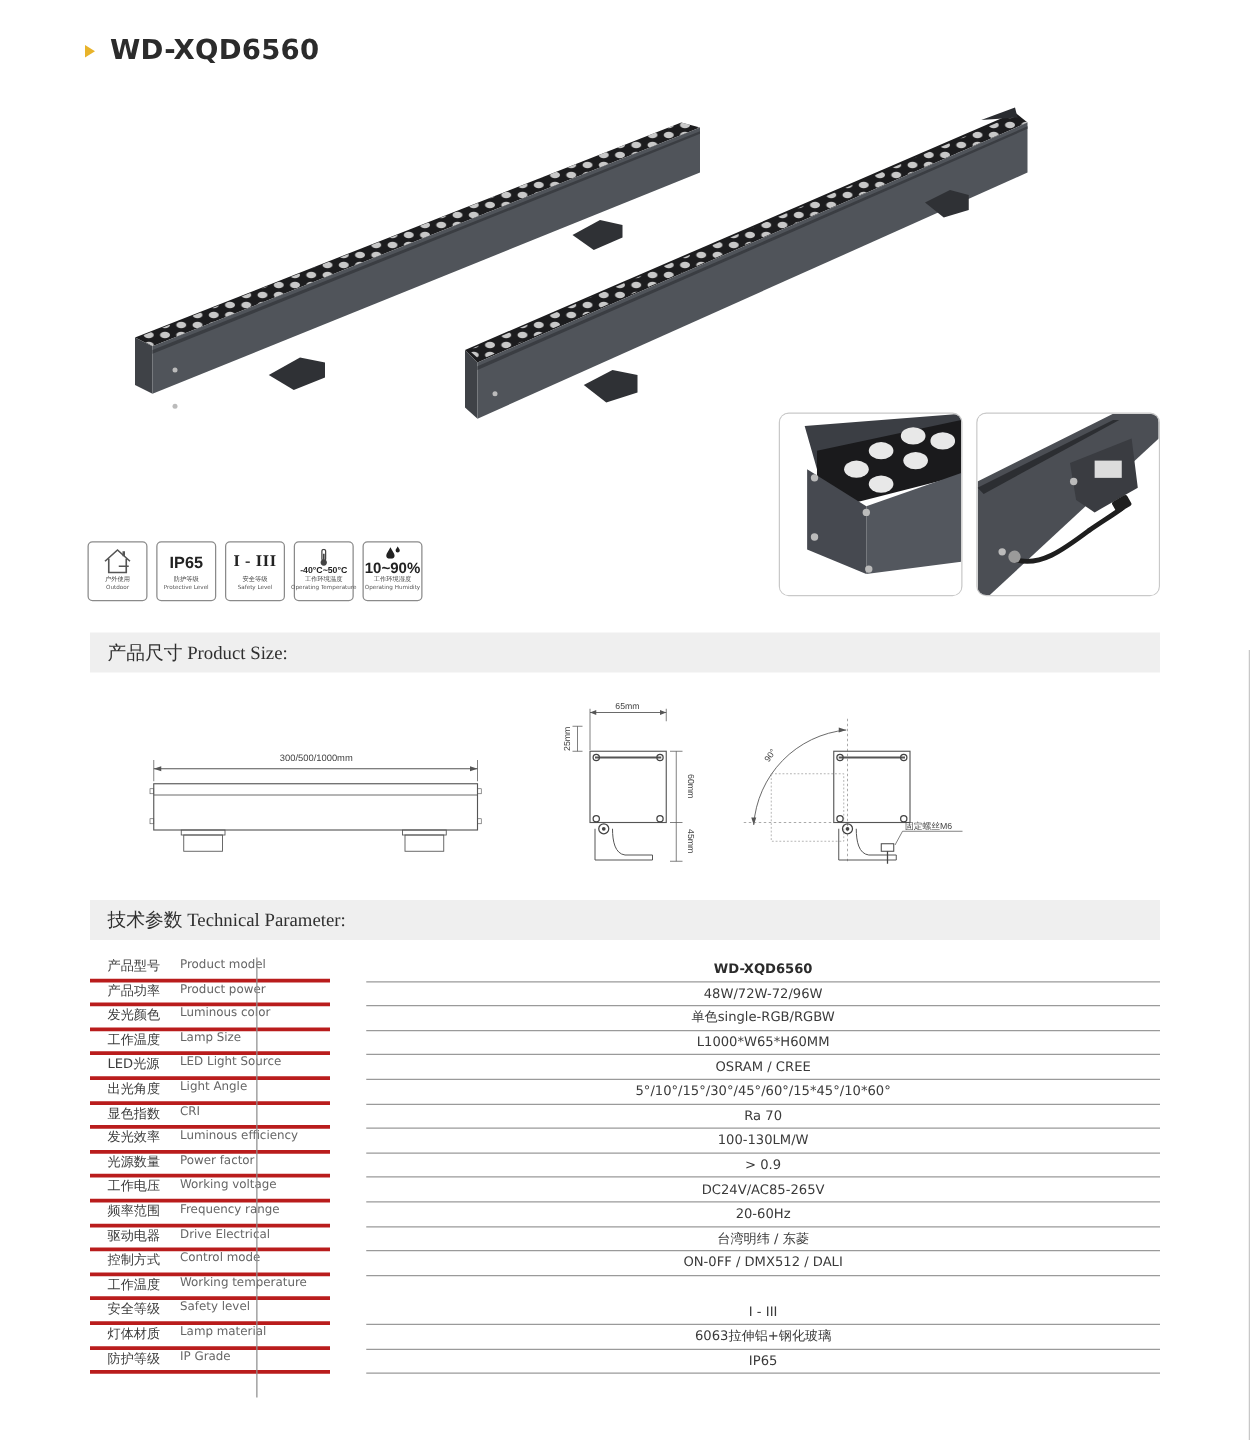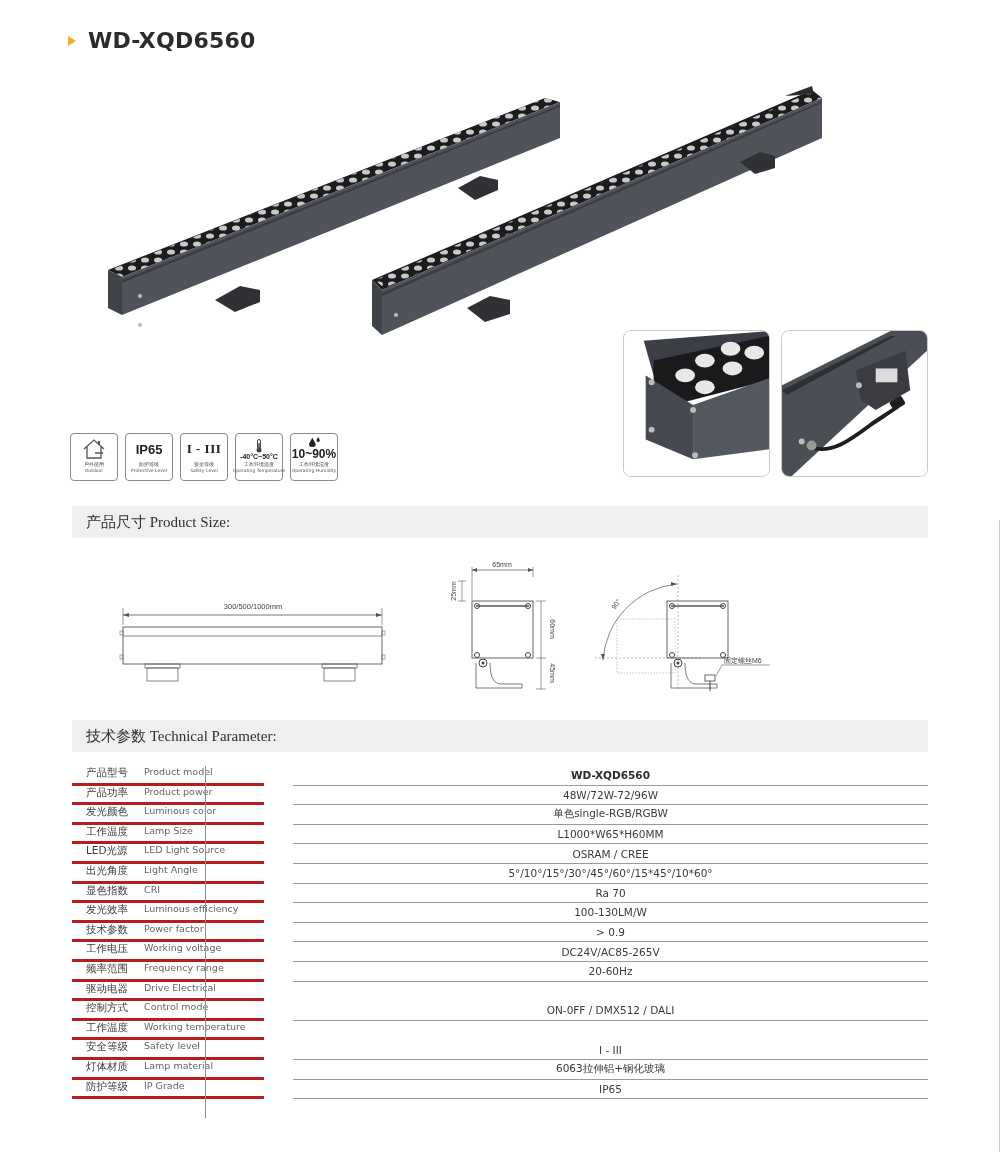--- a/index.html
+++ b/index.html
@@ -320,21 +320,21 @@
     <div class="tech-row">
       <div class="label-cell">
         <span class="cn">发光效率</span>
         <span class="en">Luminous efficiency</span>
       </div>
       <div class="gap"></div>
       <div class="value-cell">100-130LM/W</div>
     </div>
     <div class="tech-row">
       <div class="label-cell">
-        <span class="cn">技术参数</span>
+        <span class="cn">光源数量</span>
         <span class="en">Power factor</span>
       </div>
       <div class="gap"></div>
       <div class="value-cell">&gt; 0.9</div>
     </div>
     <div class="tech-row">
       <div class="label-cell">
         <span class="cn">工作电压</span>
         <span class="en">Working voltage</span>
       </div>
@@ -348,20 +348,21 @@
       </div>
       <div class="gap"></div>
       <div class="value-cell">20-60Hz</div>
     </div>
     <div class="tech-row">
       <div class="label-cell">
         <span class="cn">驱动电器</span>
         <span class="en">Drive Electrical</span>
       </div>
       <div class="gap"></div>
+      <div class="value-cell">台湾明纬 / 东菱</div>
     </div>
     <div class="tech-row">
       <div class="label-cell">
         <span class="cn">控制方式</span>
         <span class="en">Control mode</span>
       </div>
       <div class="gap"></div>
       <div class="value-cell">ON-0FF / DMX512 / DALI</div>
     </div>
     <div class="tech-row">

